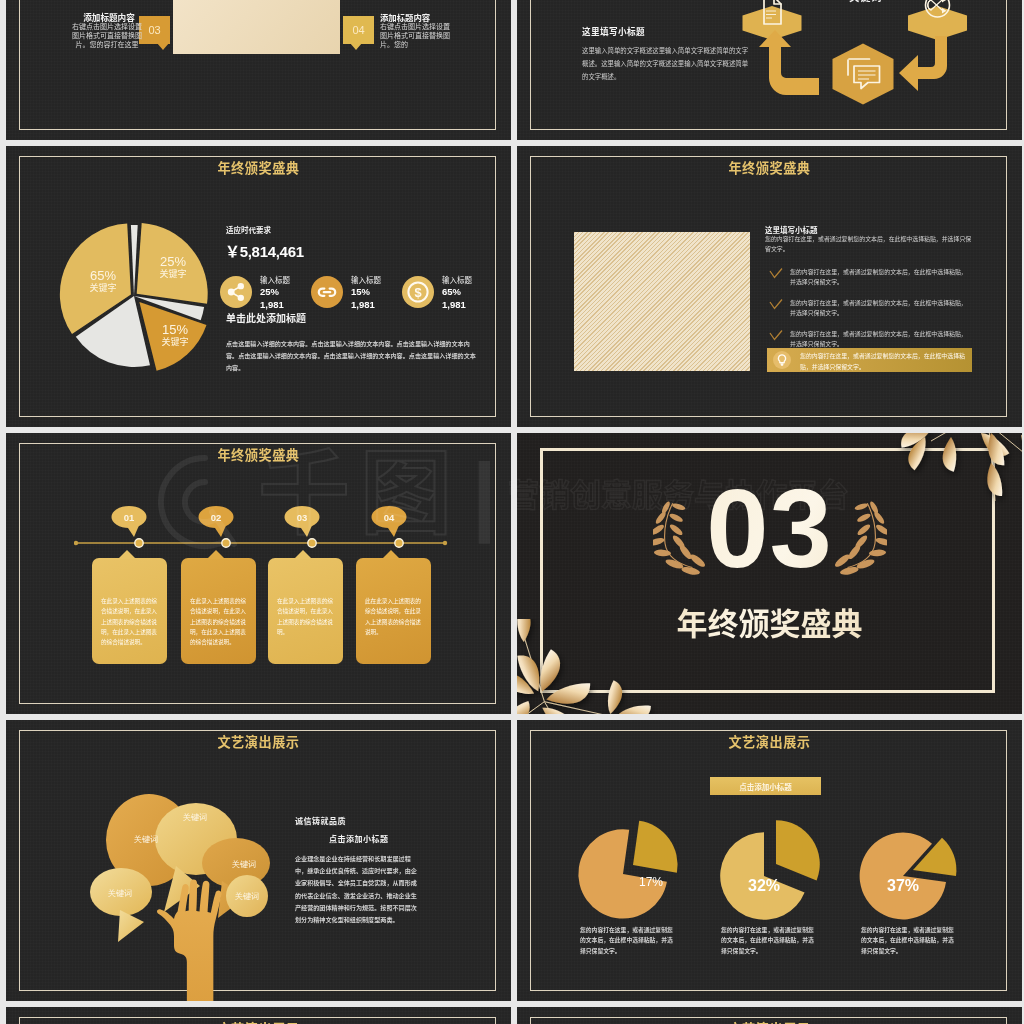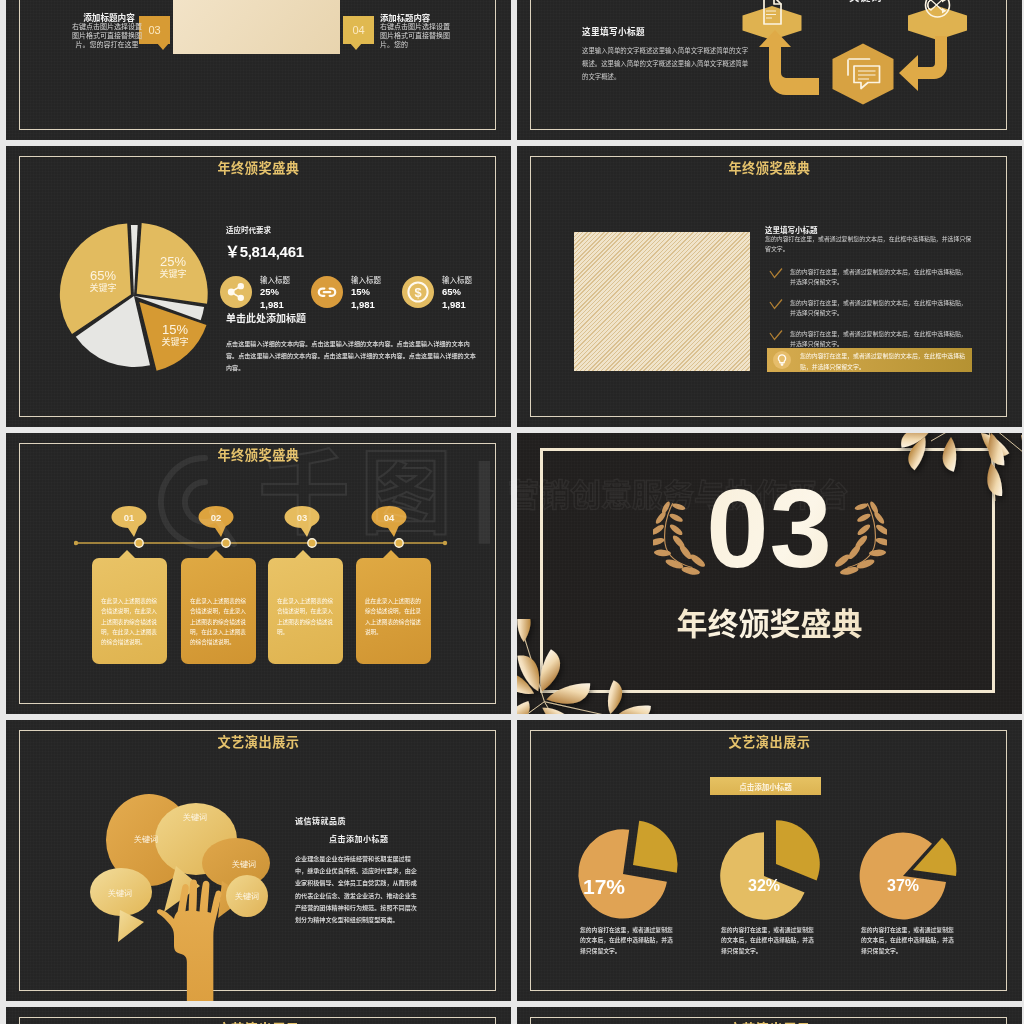--- a/index.html
+++ b/index.html
@@ -476,21 +476,21 @@
   <div class="stitle" style="top:12px">文艺演出展示</div>
 
   <div class="z3" style="left:193px;top:57px;width:111px;height:18px;background:linear-gradient(180deg,#e6c263,#dcb351)">
     <div style="position:absolute;left:0;right:0;top:4px;text-align:center;font-size:7.5px;font-weight:bold;color:#fdf4e0">点击添加小标题</div>
   </div>
 
   <svg class="z3" style="left:51px;top:94px;width:120px;height:120px" viewBox="0 0 120 120">
     <path d="M55.0,60.0 L98.9,67.7 A44.6,44.6 0 1 1 61.2,15.8 Z" fill="#e0a354"></path>
     <path d="M65.0,51.0 L71.2,6.8 A44.6,44.6 0 0 1 108.9,58.7 Z" fill="#cda02c"></path>
   </svg>
-  <div class="z3" style="left:66px;top:155px;width:80px;text-align:left;font-size:21px;font-weight:bold;color:#ffffff">17%</div>
+  <div class="z3" style="left:66px;top:155px;width:80px;text-align:right;font-size:12px;font-weight:normal;color:#ffffff">17%</div>
   <div class="z3" style="left:63px;top:205px;width:97px;font-size:5.8px;line-height:1.8;font-weight:bold;color:#d2d2d2">您的内容打在这里，或者通过复制您的文本后，在此框中选择粘贴，并选择只保留文字。</div>
 
   <svg class="z3" style="left:192px;top:96px;width:120px;height:120px" viewBox="0 0 120 120">
     <path d="M55.0,60.0 L95.6,76.4 A43.8,43.8 0 1 1 55.0,16.2 Z" fill="#e4bd63"></path>
     <path d="M67.0,48.0 L67.0,4.2 A43.8,43.8 0 0 1 107.6,64.4 Z" fill="#cda02c"></path>
   </svg>
   <div class="z3" style="left:207px;top:157px;width:80px;text-align:center;font-size:16px;font-weight:bold;color:#ffffff">32%</div>
   <div class="z3" style="left:204px;top:205px;width:97px;font-size:5.8px;line-height:1.8;font-weight:bold;color:#d2d2d2">您的内容打在这里，或者通过复制您的文本后，在此框中选择粘贴，并选择只保留文字。</div>
 
   <svg class="z3" style="left:331px;top:96px;width:120px;height:120px" viewBox="0 0 120 120">

